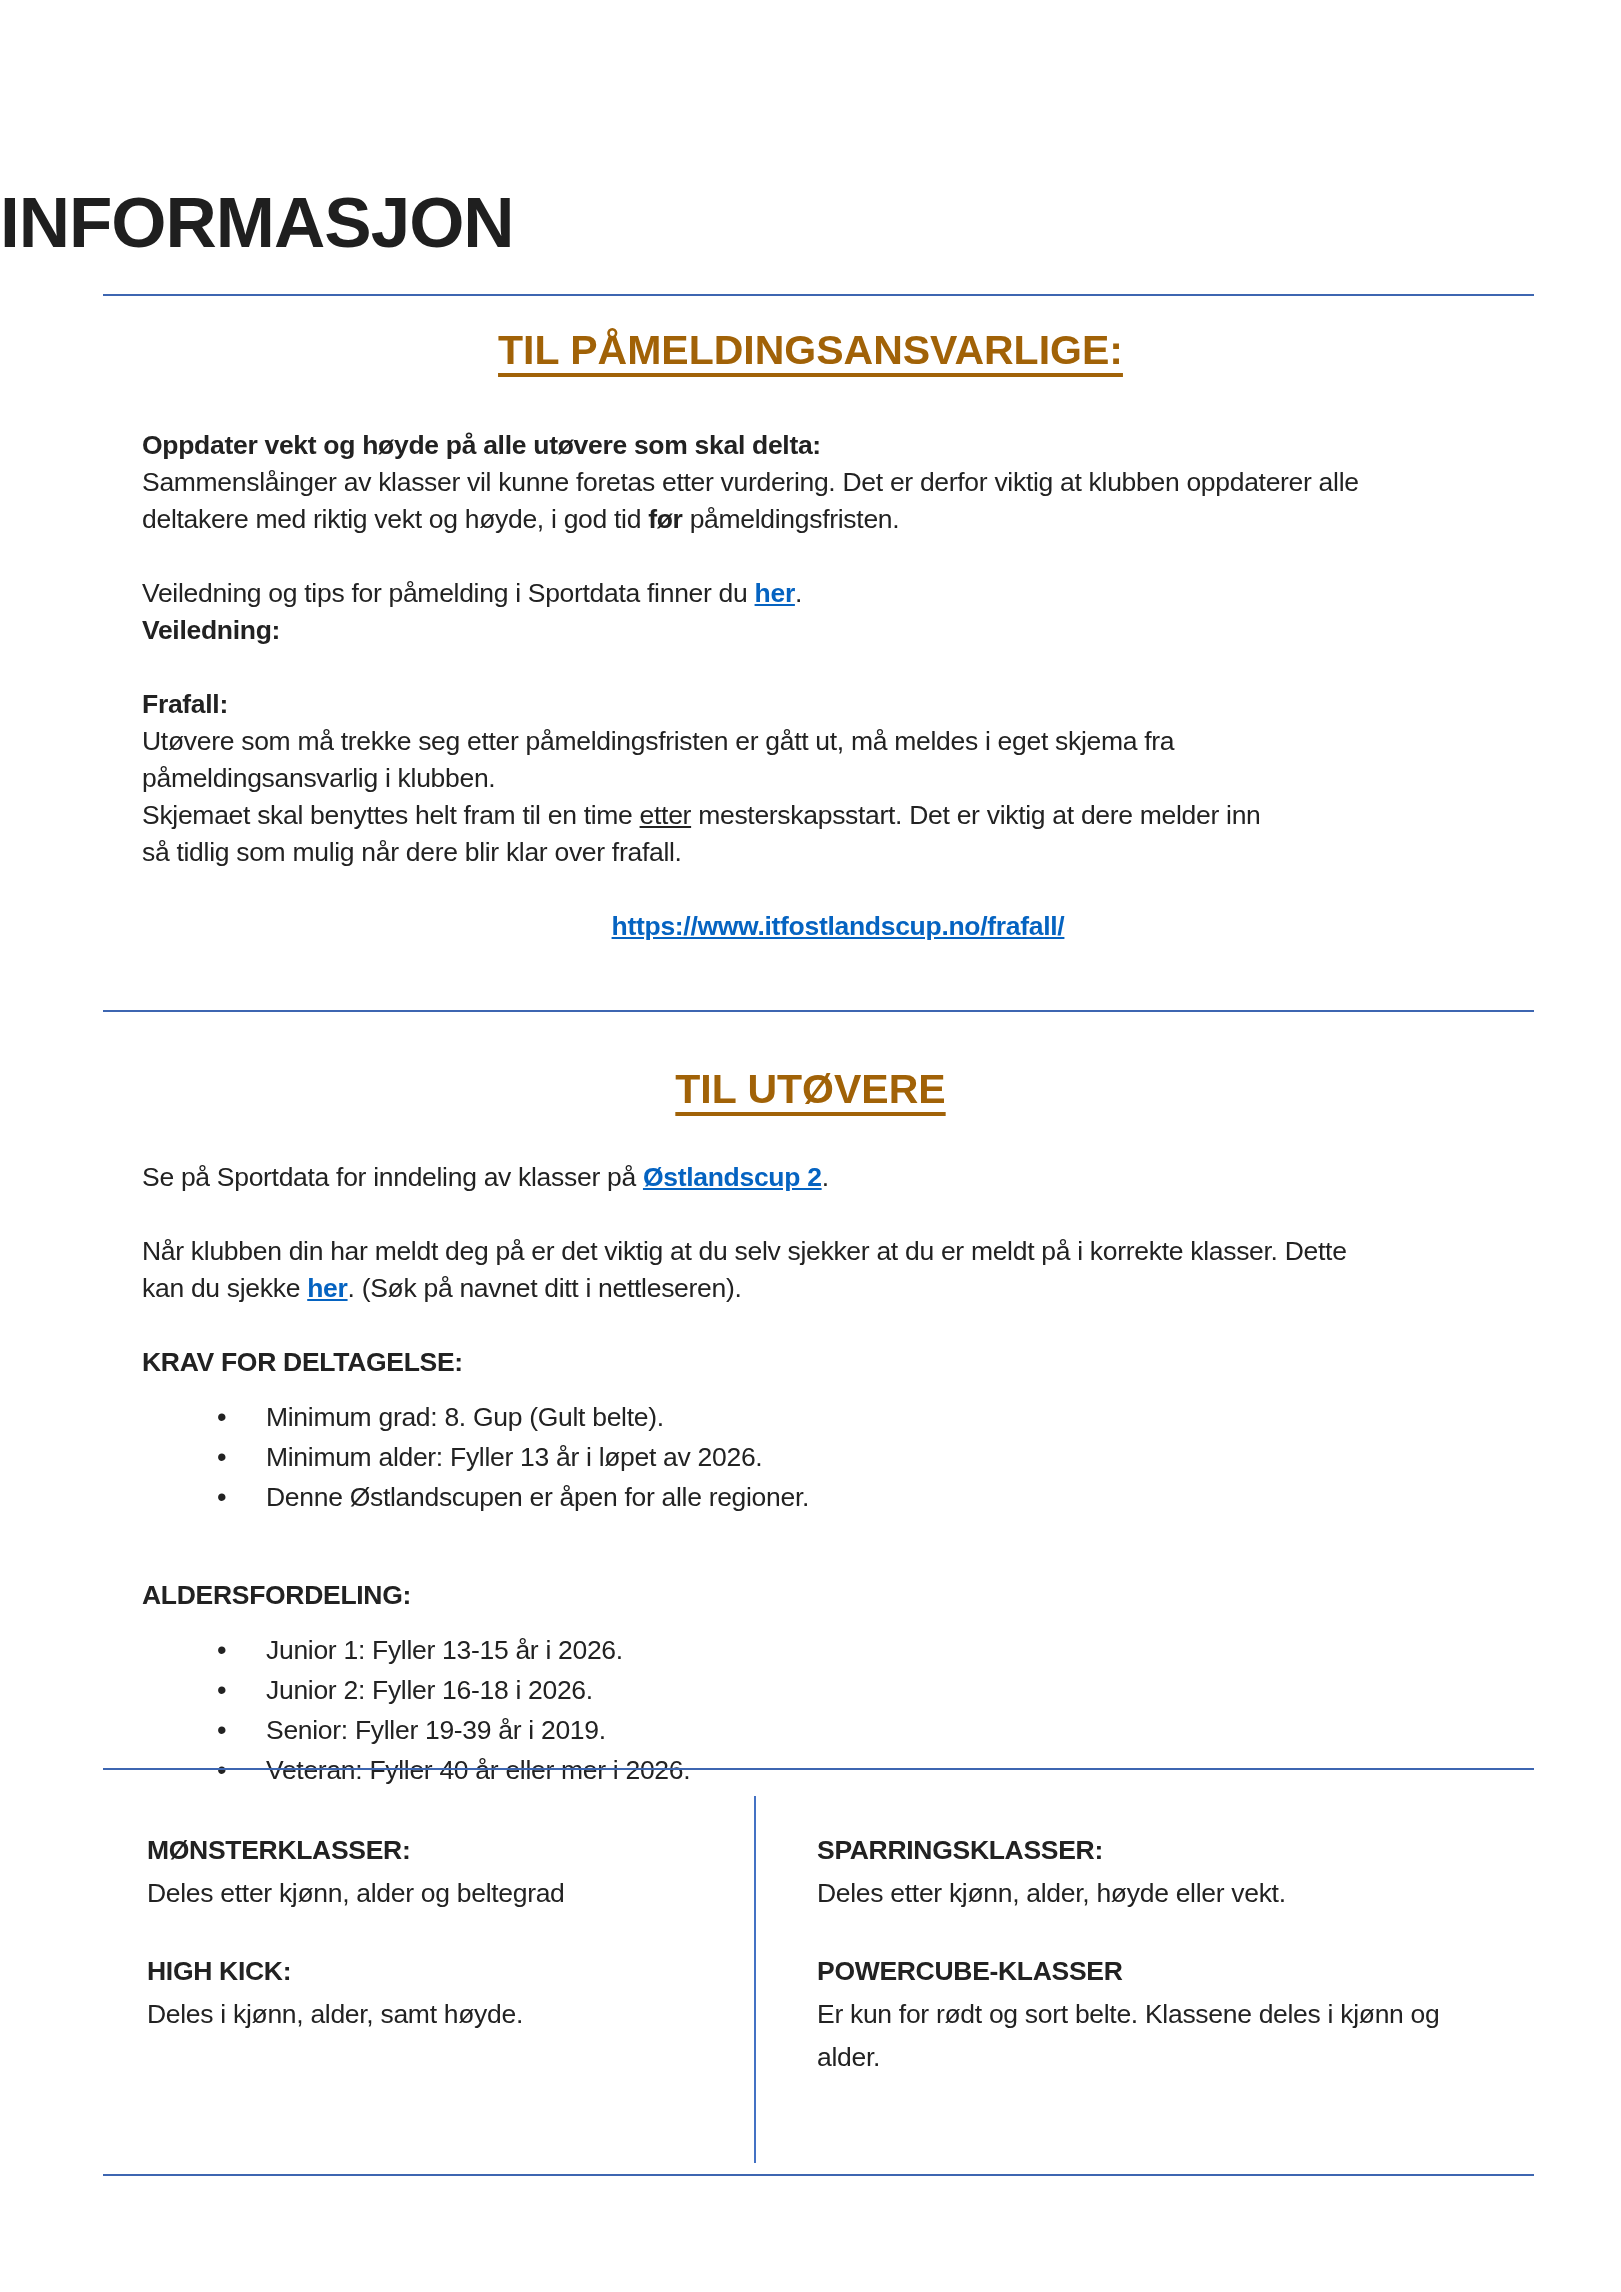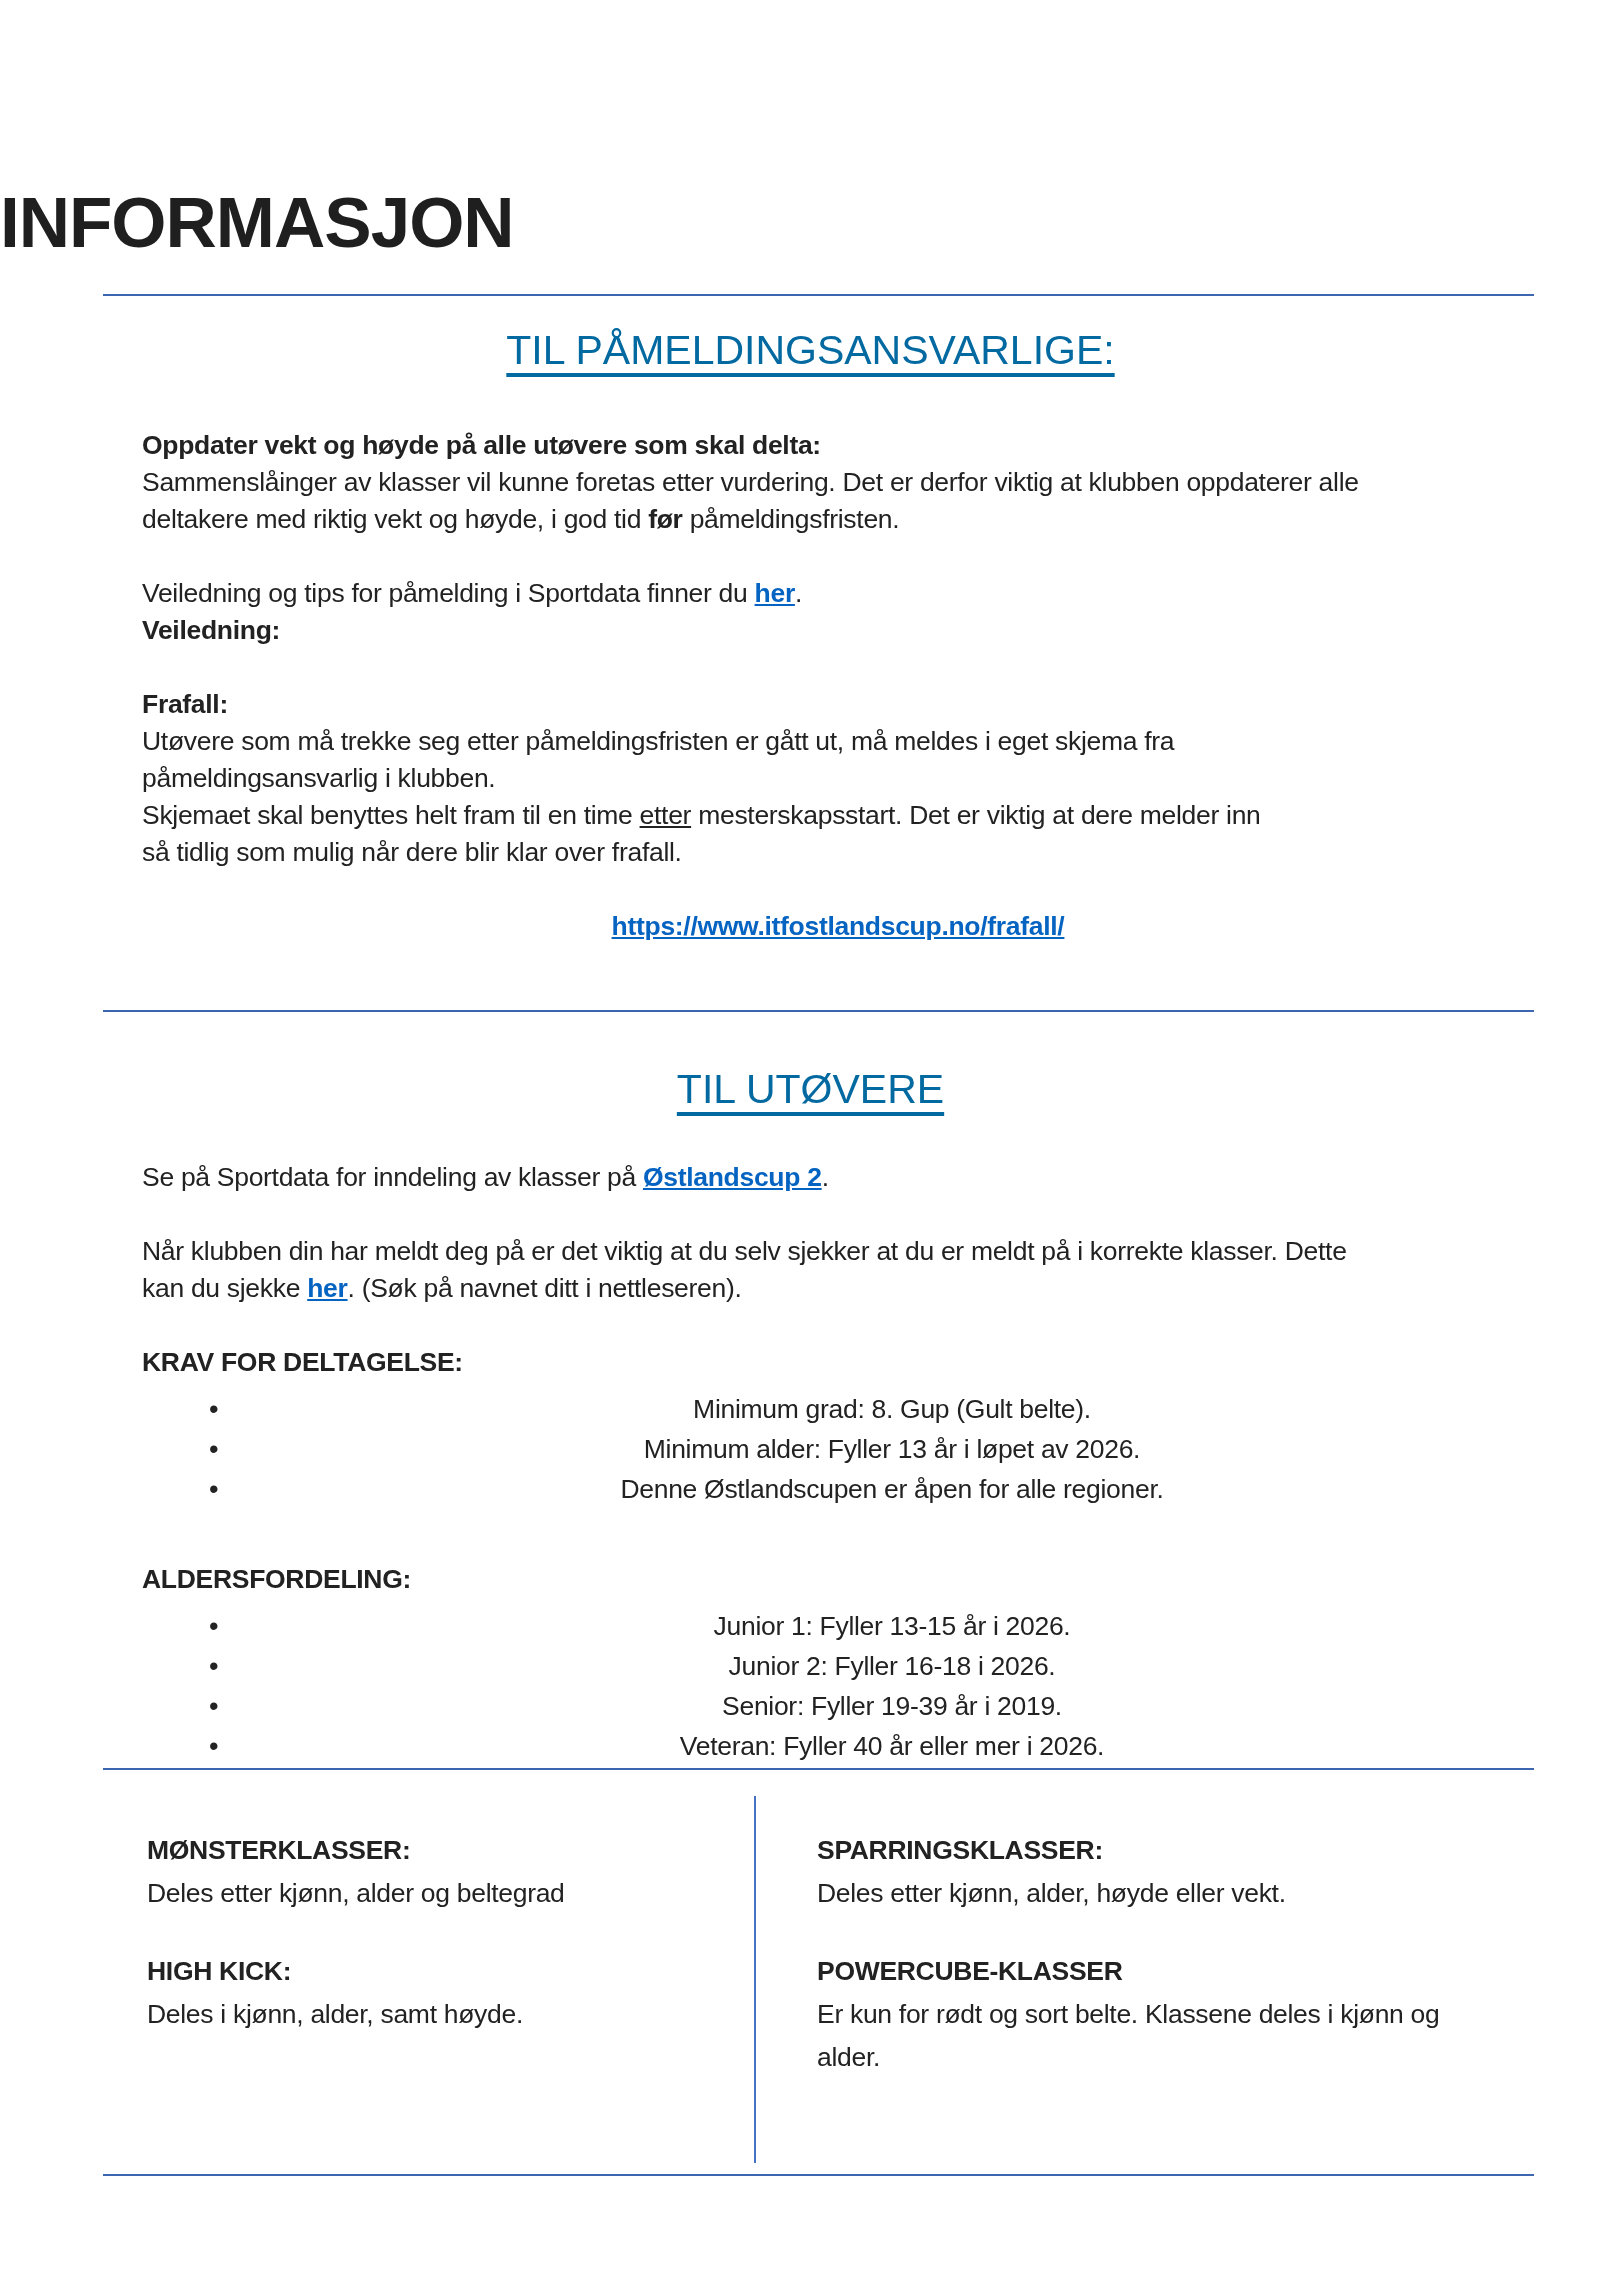--- a/index.html
+++ b/index.html
@@ -24,21 +24,21 @@
     position:absolute; left:103px; width:1431px; height:0;
     border-top:2.9px solid #3d66b1;
   }
   .rule-1{top:294px;}
   .rule-2{top:1010px;}
   .rule-3{top:1768px;}
   .rule-4{top:2174px;}
   
   .sec-heading{
     position:absolute; left:0; right:0; margin:0;
-    text-align:center; font-size:41px; font-weight:normal; color:#0369a1;
+    text-align:center; font-size:41px; font-weight:bold; color:#a16207;
   }
   .sec-heading .u{
     text-decoration:underline;
     text-decoration-thickness:3.9px;
     text-underline-offset:8.8px;
   }
   .sec-heading-1{top:327px;}
   .sec-heading-2{top:1066px;}
   
   .block{
@@ -51,21 +51,21 @@
   .line{margin:0; white-space:nowrap;}
   .bold{font-weight:bold;}
   .gap{height:37px;}
   .center{text-align:center; margin:0;}
   .link{
     color:#0563C1; font-weight:bold;
     text-decoration:underline; cursor:pointer;
   }
   .underl{text-decoration:underline;}
   
-  ul.bullets{margin:8px; padding:0; list-style:none;text-align:center;}
+  ul.bullets{margin:16px; padding:0; list-style:none;}
   ul.bullets li{
     position:relative; margin:0; padding-left:108px;
     line-height:40px; white-space:nowrap;
   }
   ul.bullets li::before{
     content:"\2022";
     position:absolute; left:59px; top:0;
     font-size:27.4px; line-height:40px; color:#222;
   }
   

